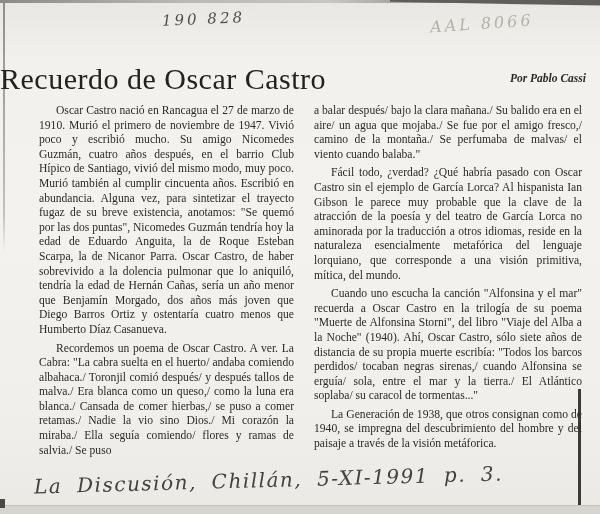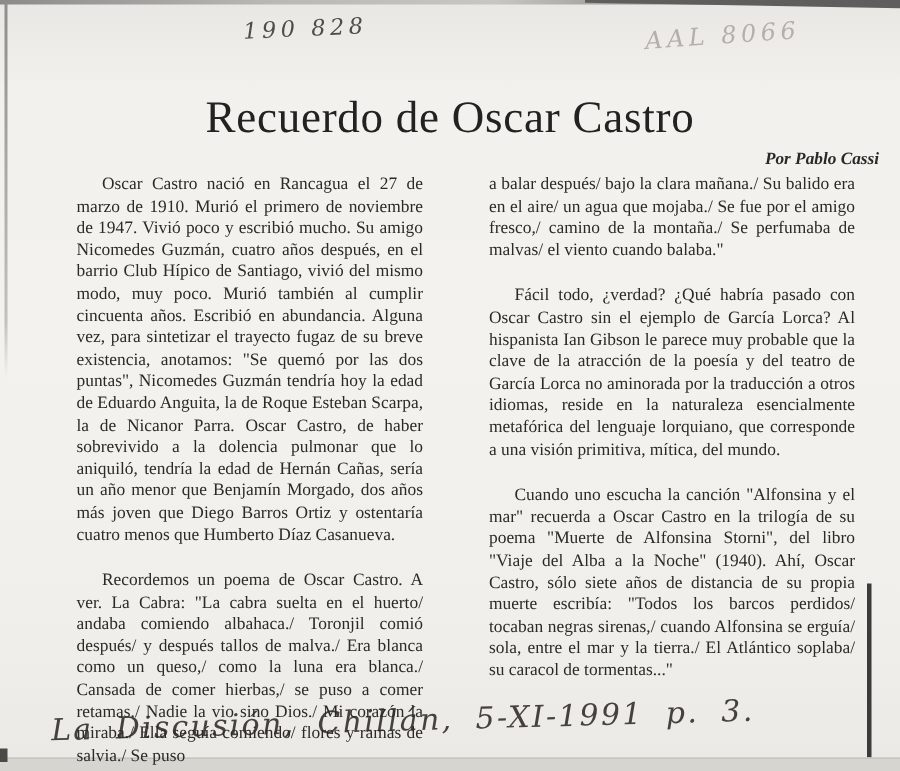--- a/index.html
+++ b/index.html
@@ -64,29 +64,29 @@
   .hand-citation {
     top: 468px; left: 34px;
     font-size: 20px; letter-spacing: 1.5px; word-spacing: 7px;
     color: #45423d;
     transform: rotate(-1.6deg);
   }
   
   .title {
     position: absolute;
     top: 42px; left: 0; width: 600px;
-    text-align: center;
+    text-align: left;
     font-size: 30px;
     font-weight: 400;
     color: #232220;
     letter-spacing: 0.5px;
   }
   .byline {
     position: absolute;
-    top: 100px; left: 310px; width: 276px;
+    top: 72px; left: 310px; width: 276px;
     text-align: right;
     font-size: 11.5px;
     font-weight: bold;
     font-style: italic;
     color: #2a2927;
   }
   .columns {
     position: absolute;
     top: 100px; left: 35px;
     width: 551px;
@@ -94,21 +94,21 @@
     gap: 12px;
   }
   .col {
     font-size: 11.6px;
     line-height: 14.6px;
     color: #2b2a27;
     text-align: justify;
   }
   .col-left  { width: 263px; }
   .col-right { width: 276px; }
-  .col p { margin: 16px; text-indent: 17px; }
+  .col p { margin: 4px; text-indent: 17px; }
   .col p.no-indent { text-indent: 0; }
 </style>
 </head>
 <body>
 
 <div class="page">
 
   <div class="scan-top-line"></div>
   <div class="scan-top-right-wedge"></div>
   <div class="scan-left-line"></div>
@@ -125,16 +125,17 @@
 
   <div class="columns">
     <div class="col col-left">
       <p>Oscar Castro nació en Rancagua el 27 de marzo de 1910. Murió el primero de noviembre de 1947. Vivió poco y escribió mucho. Su amigo Nicomedes Guzmán, cuatro años después, en el barrio Club Hípico de Santiago, vivió del mismo modo, muy poco. Murió también al cumplir cincuenta años. Escribió en abundancia. Alguna vez, para sintetizar el trayecto fugaz de su breve existencia, anotamos: "Se quemó por las dos puntas", Nicomedes Guzmán tendría hoy la edad de Eduardo Anguita, la de Roque Esteban Scarpa, la de Nicanor Parra. Oscar Castro, de haber sobrevivido a la dolencia pulmonar que lo aniquiló, tendría la edad de Hernán Cañas, sería un año menor que Benjamín Morgado, dos años más joven que Diego Barros Ortiz y ostentaría cuatro menos que Humberto Díaz Casanueva.</p>
       <p>Recordemos un poema de Oscar Castro. A ver. La Cabra: "La cabra suelta en el huerto/ andaba comiendo albahaca./ Toronjil comió después/ y después tallos de malva./ Era blanca como un queso,/ como la luna era blanca./ Cansada de comer hierbas,/ se puso a comer retamas./ Nadie la vio sino Dios./ Mi corazón la miraba./ Ella seguía comiendo/ flores y ramas de salvia./ Se puso</p>
     </div>
     <div class="col col-right">
       <p class="no-indent">a balar después/ bajo la clara mañana./ Su balido era en el aire/ un agua que mojaba./ Se fue por el amigo fresco,/ camino de la montaña./ Se perfumaba de malvas/ el viento cuando balaba."</p>
       <p>Fácil todo, ¿verdad? ¿Qué habría pasado con Oscar Castro sin el ejemplo de García Lorca? Al hispanista Ian Gibson le parece muy probable que la clave de la atracción de la poesía y del teatro de García Lorca no aminorada por la traducción a otros idiomas, reside en la naturaleza esencialmente metafórica del lenguaje lorquiano, que corresponde a una visión primitiva, mítica, del mundo.</p>
       <p>Cuando uno escucha la canción "Alfonsina y el mar" recuerda a Oscar Castro en la trilogía de su poema "Muerte de Alfonsina Storni", del libro "Viaje del Alba a la Noche" (1940). Ahí, Oscar Castro, sólo siete años de distancia de su propia muerte escribía: "Todos los barcos perdidos/ tocaban negras sirenas,/ cuando Alfonsina se erguía/ sola, entre el mar y la tierra./ El Atlántico soplaba/ su caracol de tormentas..."</p>
+      <p>La Generación de 1938, que otros consignan como de 1940, se impregna del descubrimiento del hombre y del paisaje a través de la visión metáforica.</p>
     </div>
   </div>
 
 </div>
 
 </body></html>

